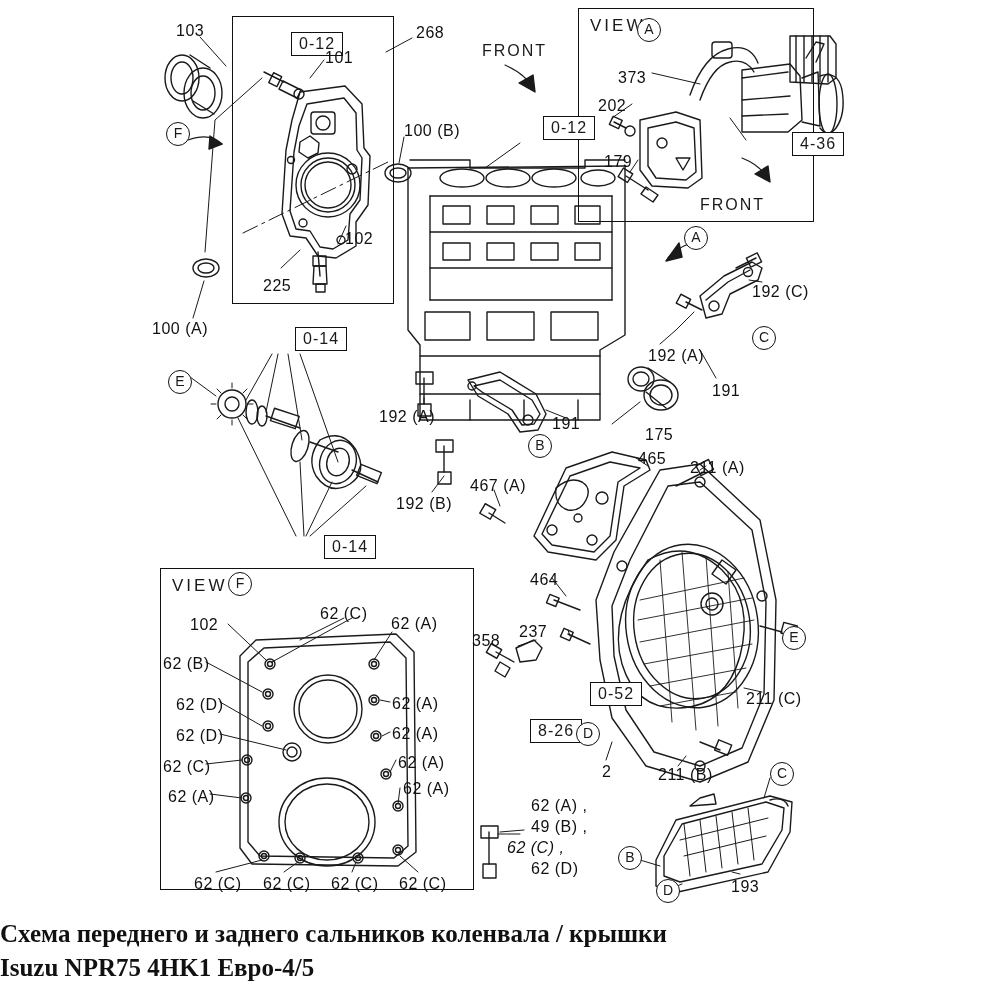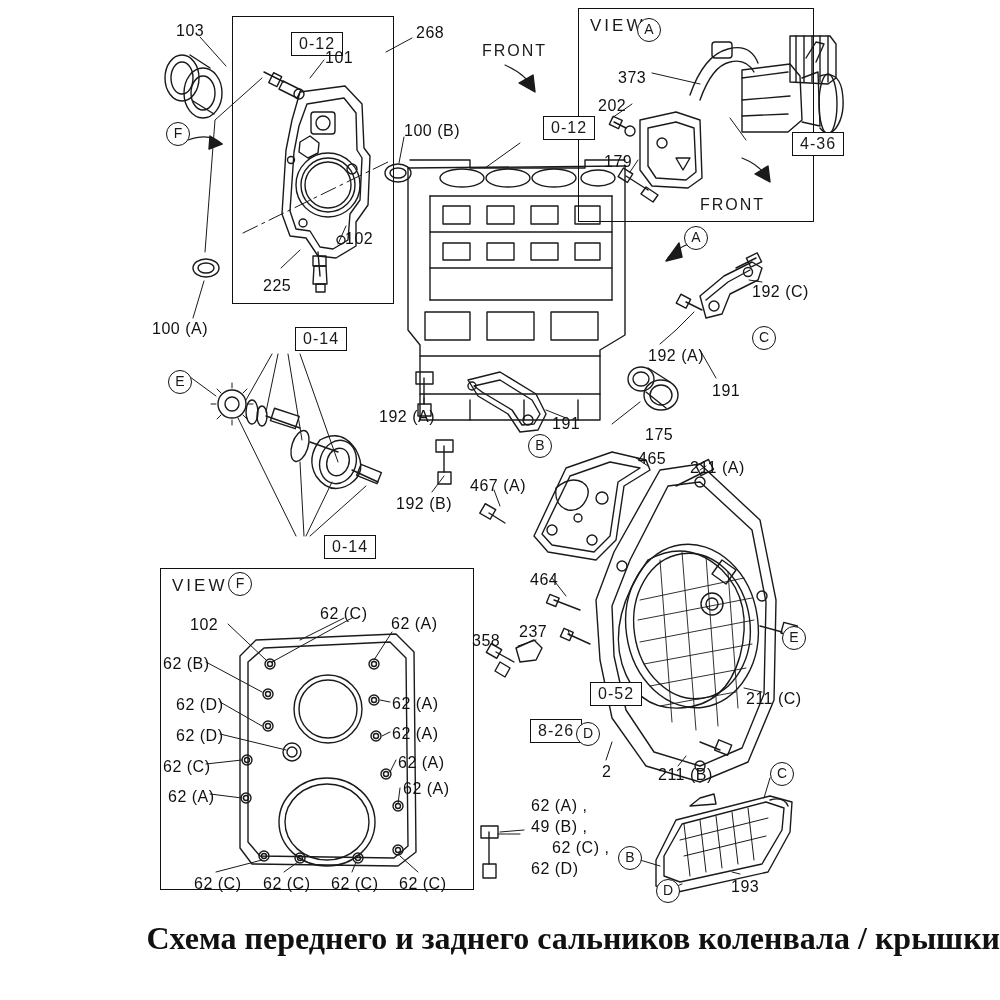--- a/index.html
+++ b/index.html
@@ -41,22 +41,22 @@
     background:#fff;
   }
   .panel{
     position:absolute;
     border:1.8px solid #111;
     background:#fff;
   }
   .caption{
     position:absolute;
     left:0;width:1000px;
-    text-align:right;
-    font-size:32px;
+    text-align:left;
+    font-size:25px;
     font-weight:700;
     color:#111;
     line-height:1.25;
     font-family:"Liberation Serif", serif;
   }
   .viewlabel{
     position:absolute;
     font-size:17px;
     letter-spacing:3px;
   }
@@ -489,18 +489,19 @@
   <div class="lbl" style="left:392px;top:725px;">62 (A)</div>
   <div class="lbl" style="left:398px;top:754px;">62 (A)</div>
   <div class="lbl" style="left:403px;top:780px;">62 (A)</div>
   <div class="lbl" style="left:194px;top:875px;">62 (C)</div>
   <div class="lbl" style="left:263px;top:875px;">62 (C)</div>
   <div class="lbl" style="left:331px;top:875px;">62 (C)</div>
   <div class="lbl" style="left:399px;top:875px;">62 (C)</div>
 
   <div class="lbl" style="left:531px;top:797px;">62 (A) ,</div>
   <div class="lbl" style="left:531px;top:818px;">49 (B) ,</div>
-  <div class="lbl" style="left:552px;top:839px;">62 (C) ,</div>
+  <div class="lbl" style="left:507px;top:839px;font-style:italic;">62 (C) ,</div>
   <div class="lbl" style="left:531px;top:860px;">62 (D)</div>
 
   <div class="caption" style="top:918px;">Схема переднего и заднего сальников коленвала / крышки</div>
+  <div class="caption" style="top:952px;">Isuzu NPR75 4HK1 Евро-4/5</div>
 
 </div>
 
 </body></html>

